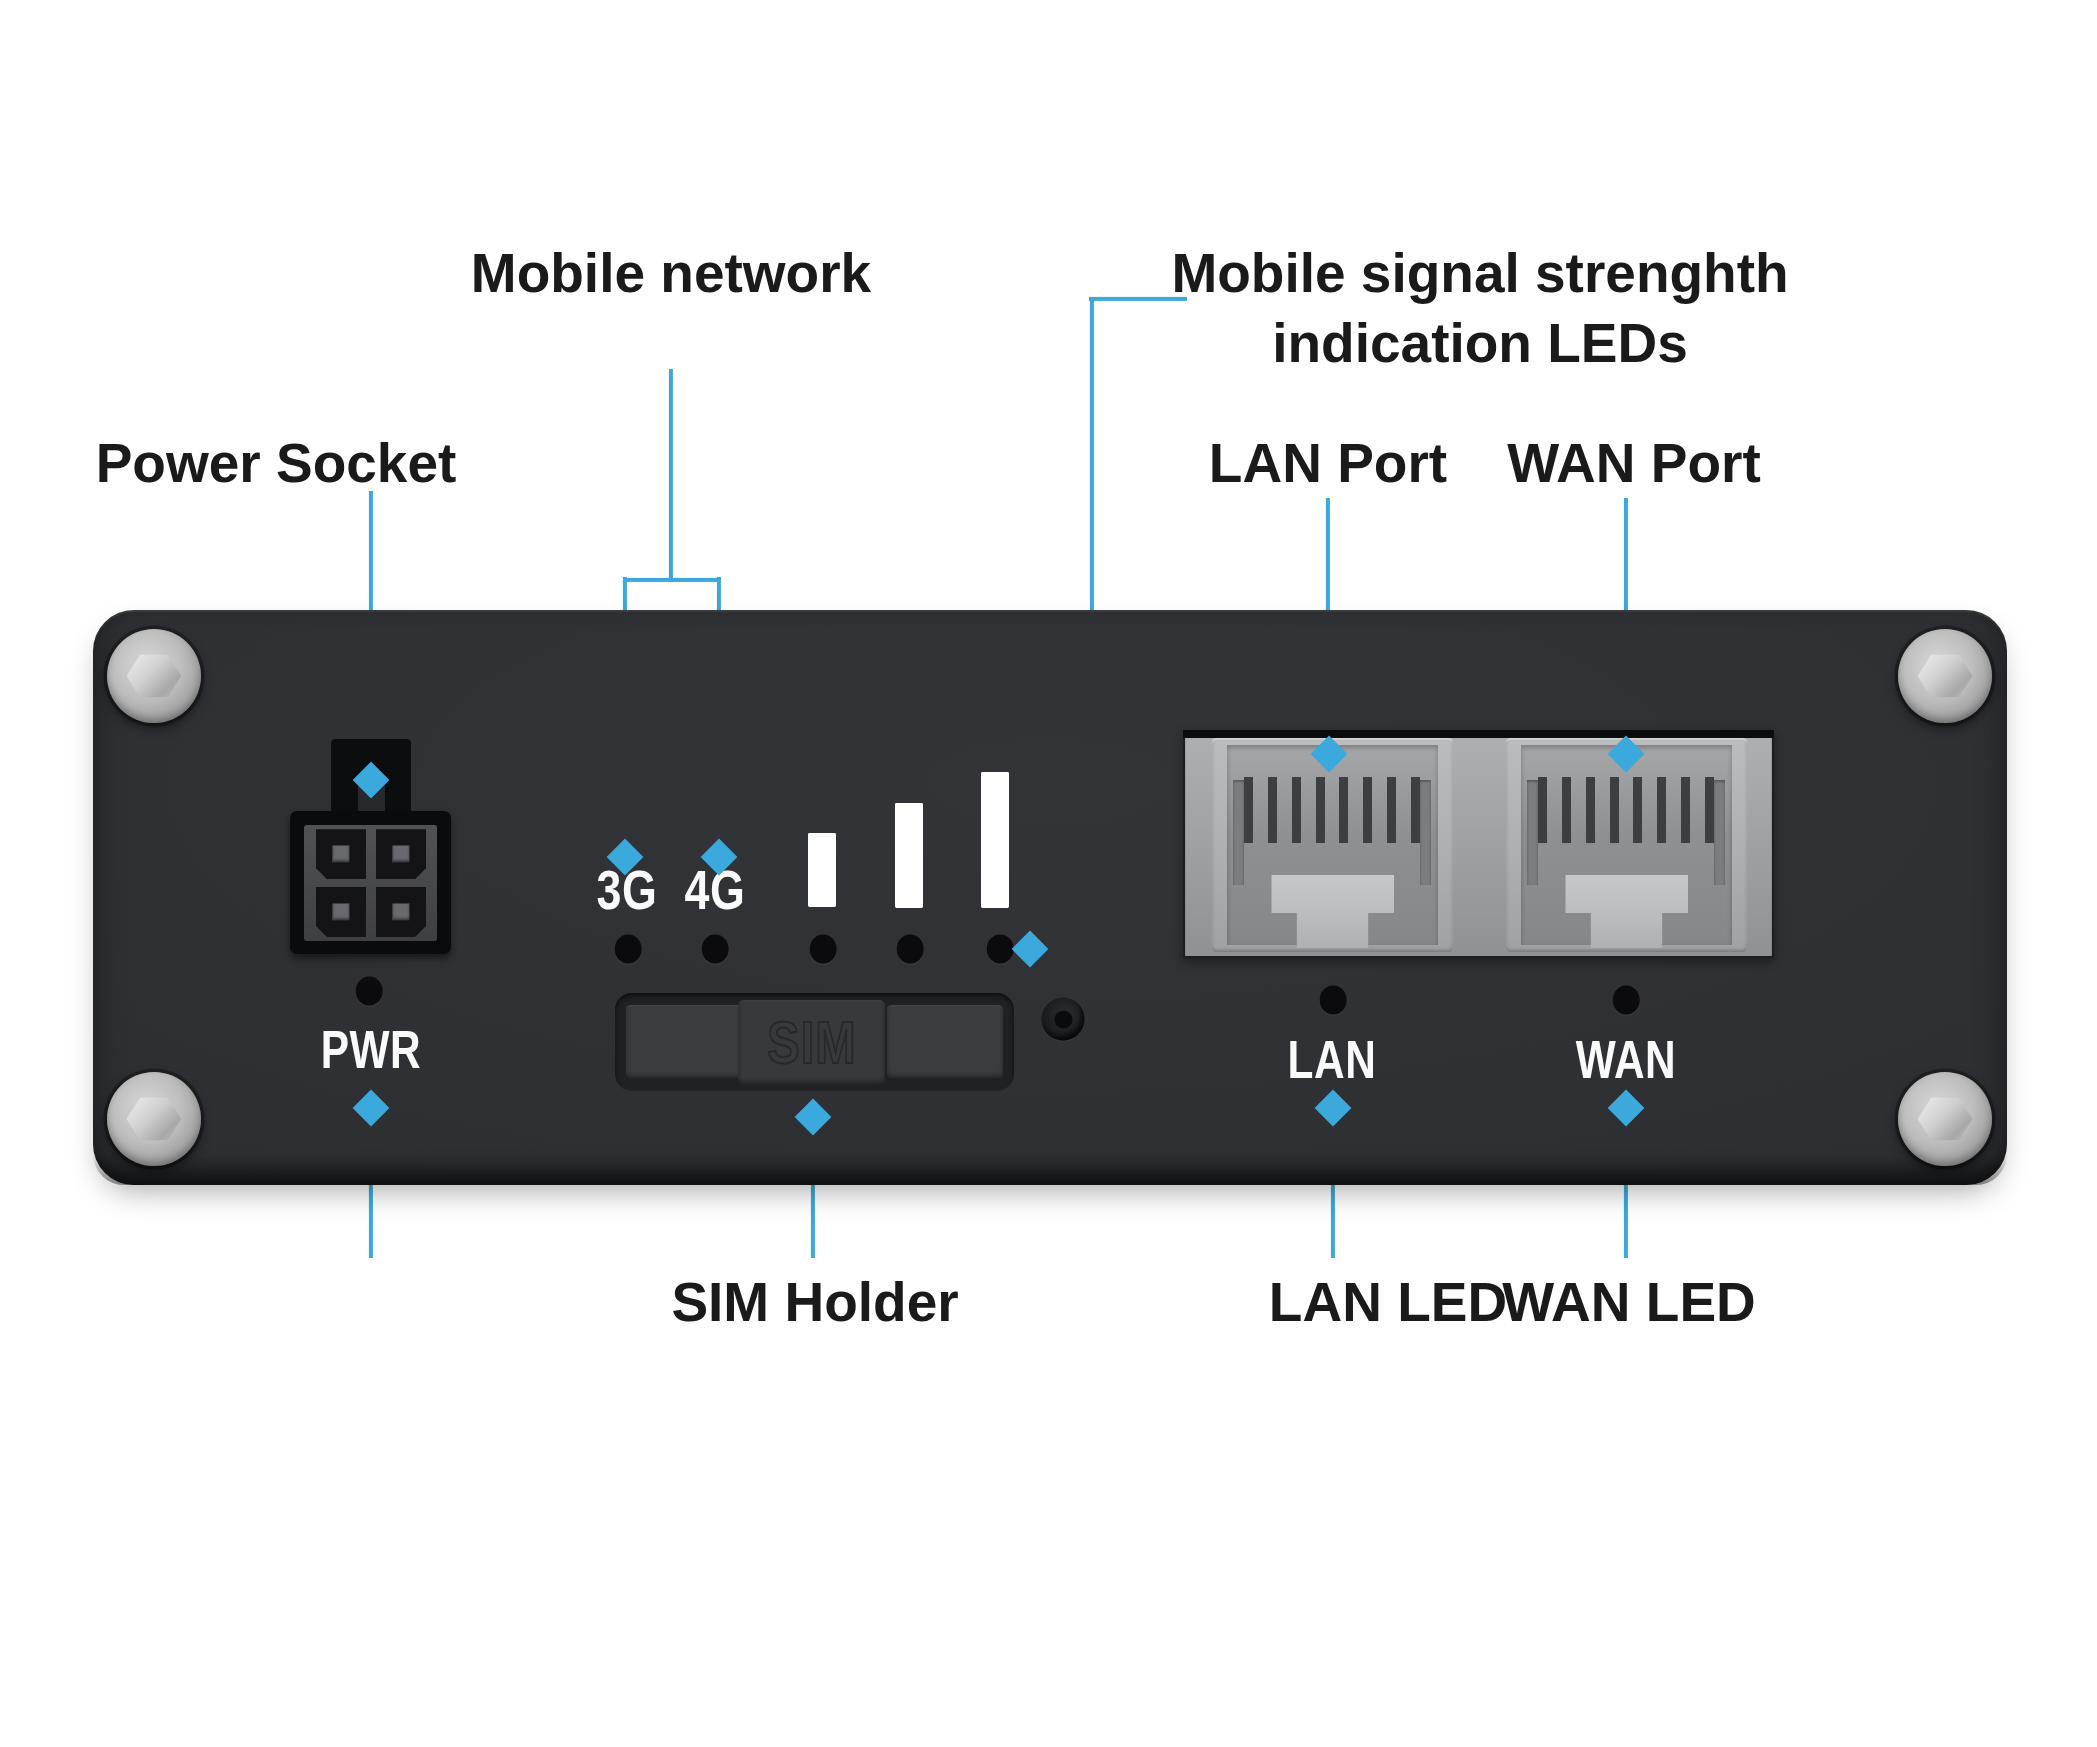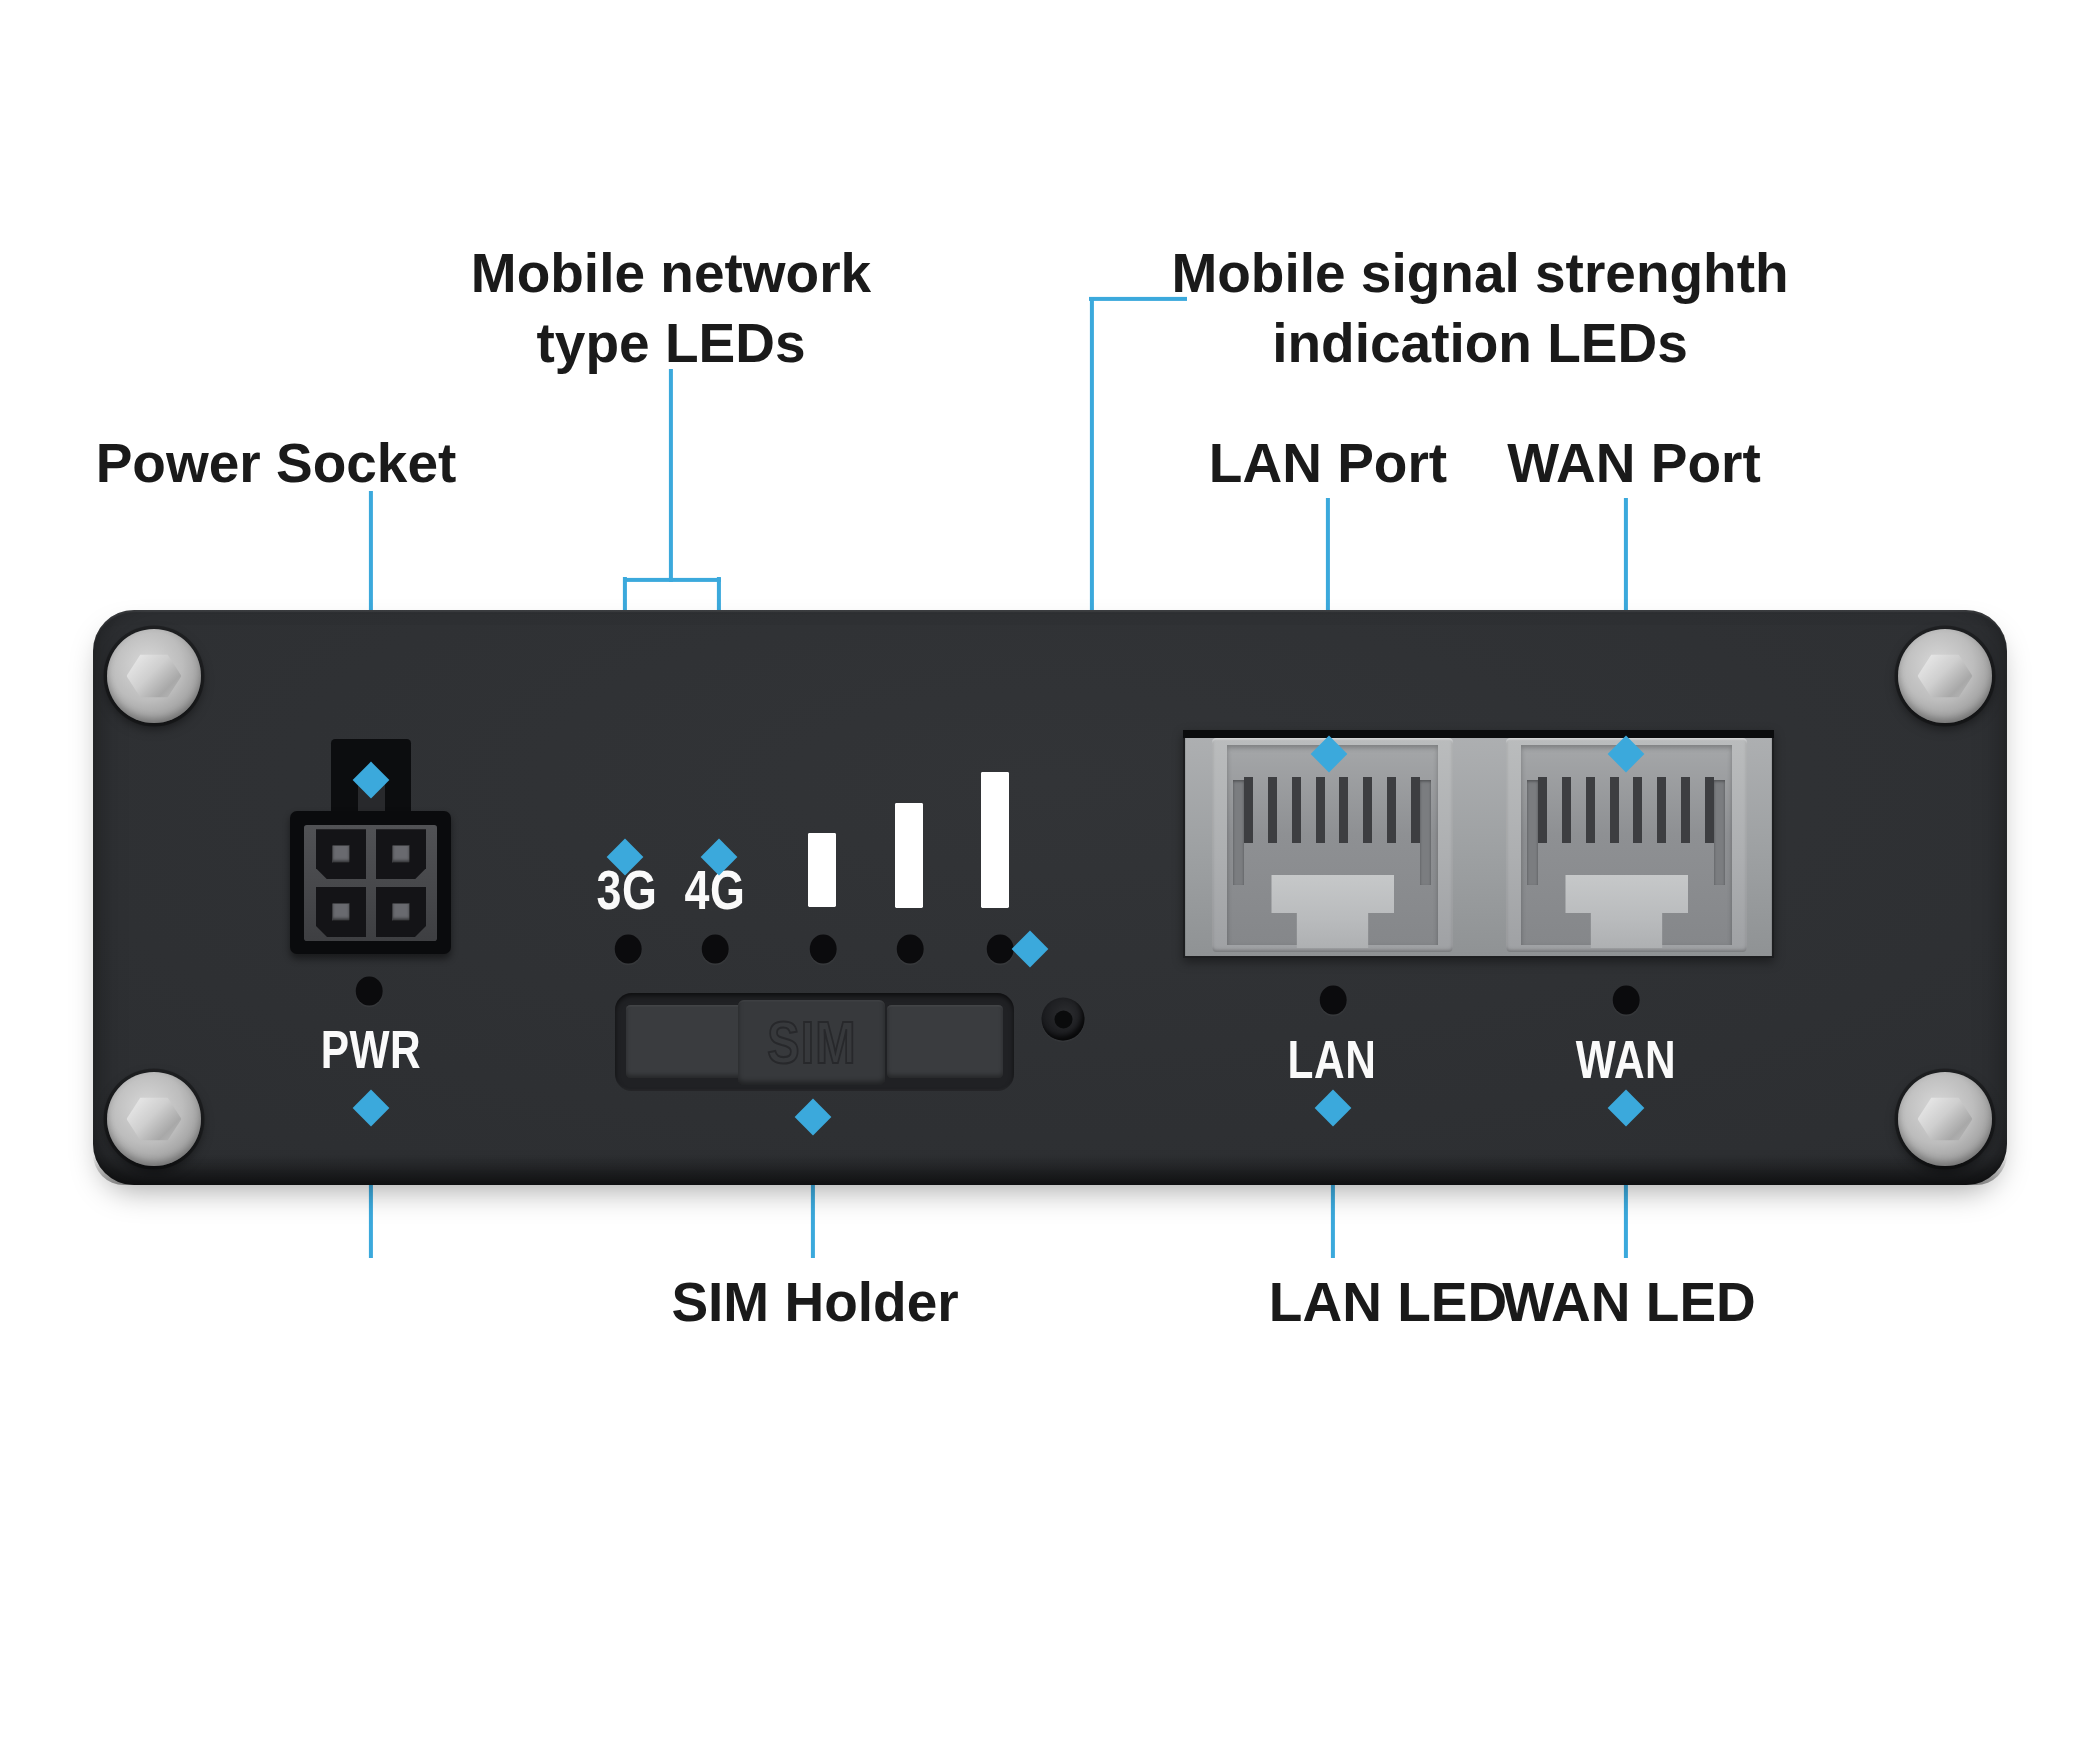--- a/index.html
+++ b/index.html
@@ -156,21 +156,20 @@
     border-radius:0 0 41px 41px;background:linear-gradient(180deg,rgba(0,0,0,0) 0%,rgba(0,0,0,0.4) 100%);
   }
 </style>
 </head>
 <body>
 
 <div class="stage">
 
   <div class="ann" style="left:671px;top:238px;">
     <div>Mobile network</div>
-    <div>type LEDs</div>
   </div>
   <div class="ann" style="left:1480px;top:238px;">
     <div>Mobile signal strenghth</div>
     <div>indication LEDs</div>
   </div>
   <div class="ann" style="left:276px;top:428px;">
     <div>Power Socket</div>
   </div>
   <div class="ann" style="left:1328px;top:428px;">
     <div>LAN Port</div>

